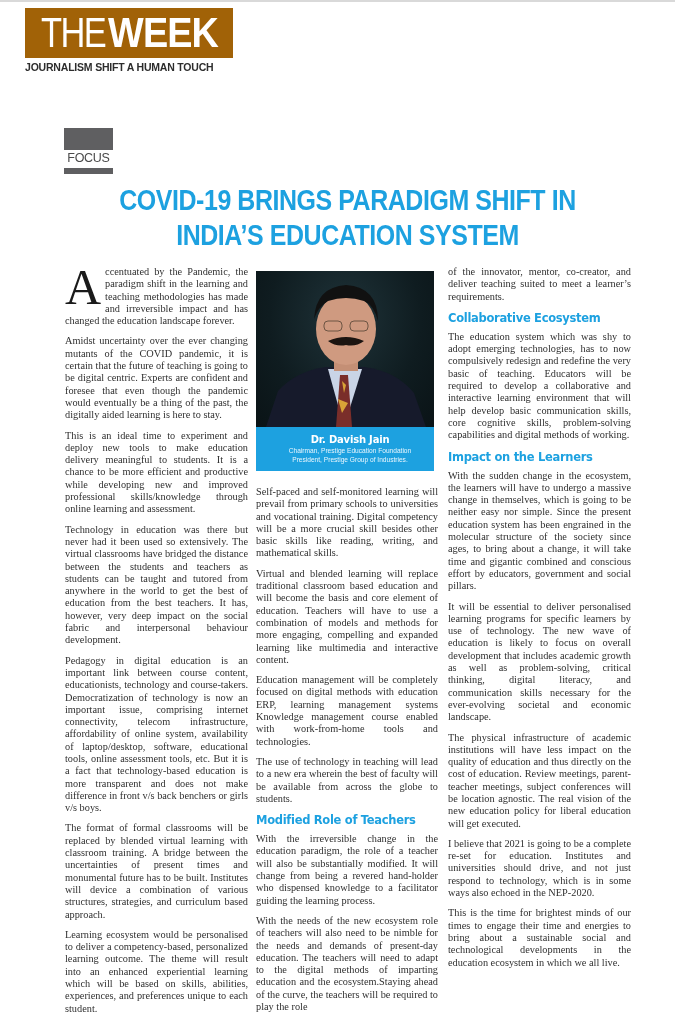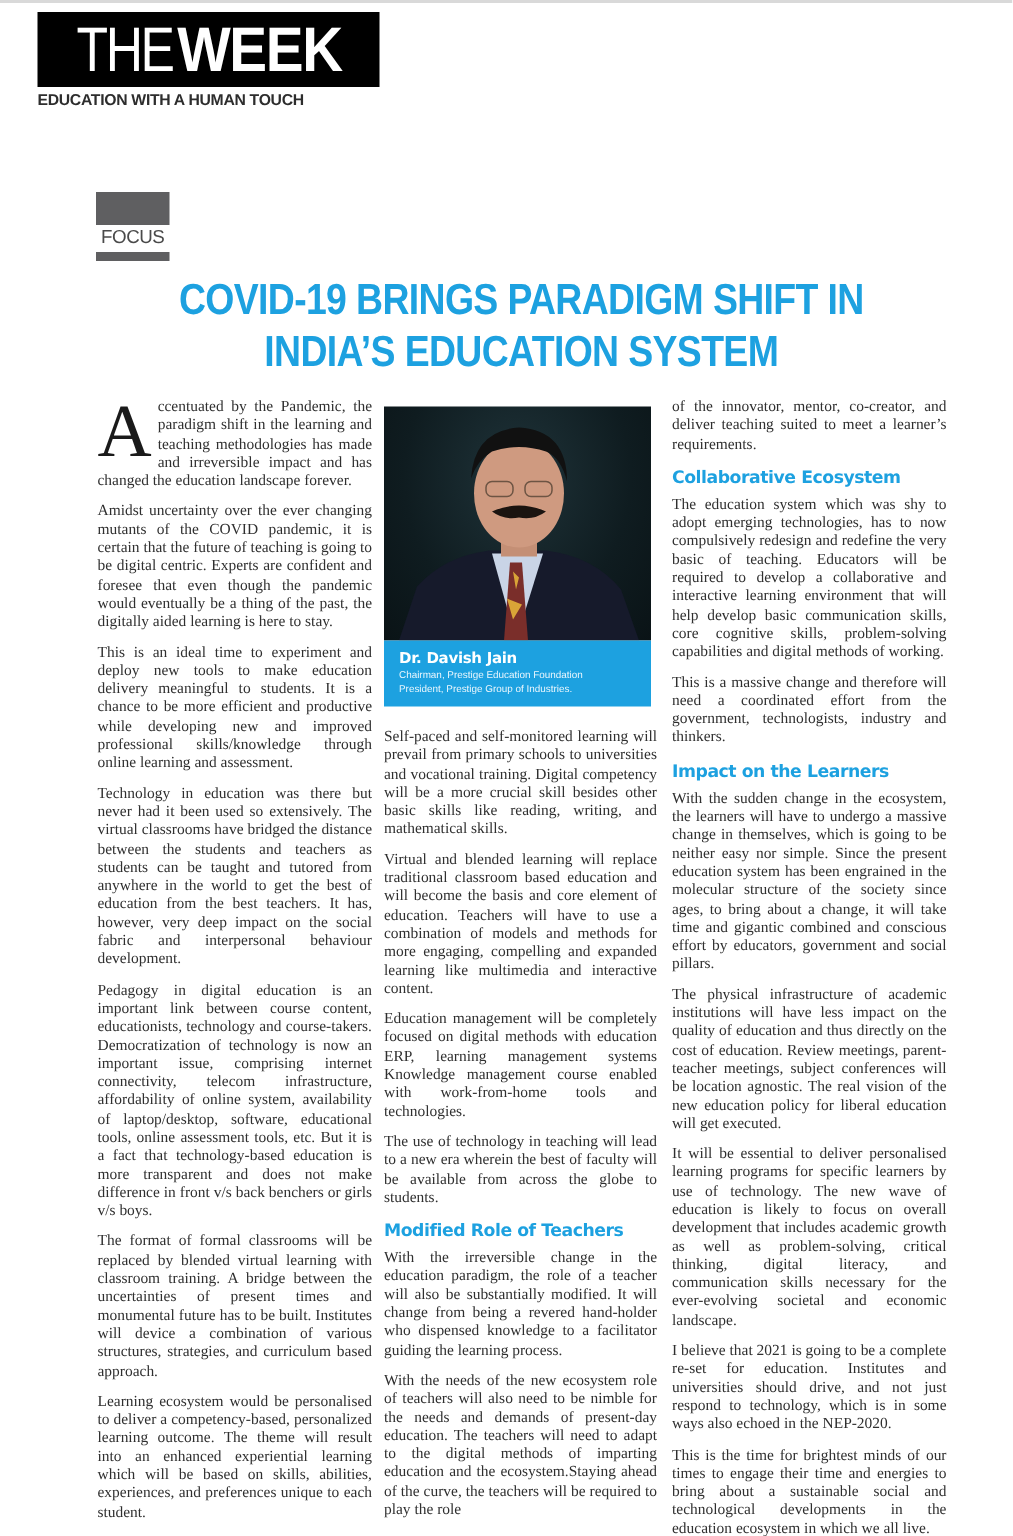--- a/index.html
+++ b/index.html
@@ -1,55 +1,55 @@
 <!DOCTYPE html>
 <html><head>
 <meta charset="utf-8">
 <style>
   * { box-sizing: border-box; margin: 0; padding: 0; }
   html, body { width: 675px; height: 1024px; background: #ffffff; overflow: hidden; }
   body { position: relative; font-family: "Liberation Serif", serif; color: #2a2a2a; }
   .topline { position: absolute; left: 0; top: 0; width: 675px; height: 2px; background: #d9d9d9; }
 
-  .logo { position: absolute; left: 25px; top: 8px; width: 228px; height: 50px; background: #000000; display: flex; align-items: center; justify-content: center; }
+  .logo { position: absolute; left: 25px; top: 8px; width: 208px; height: 50px; background: #a16207; display: flex; align-items: center; justify-content: center; }
   .logo .the { font-family: "Liberation Sans", sans-serif; color: #fff; font-size: 42px; font-weight: normal; letter-spacing: -2px; transform: scaleX(0.82); transform-origin: center; display: inline-block; line-height: 1; }
   .logo .week { font-family: "Liberation Sans", sans-serif; color: #fff; font-size: 42px; font-weight: bold; letter-spacing: -1px; line-height: 1; transform: scaleX(0.9); display: inline-block; margin-left: -10px; }
   .tagline { position: absolute; left: 25px; top: 61px; font-family: "Liberation Sans", sans-serif; font-weight: bold; font-size: 10.5px; color: #2d2d2d; letter-spacing: -0.2px; white-space: nowrap; }
 
   .focus { position: absolute; left: 64px; top: 128px; width: 49px; height: 58px; }
   .focus .bar { position: absolute; left: 0; top: 0; width: 49px; height: 22px; background: #5f5f61; }
   .focus .txt { position: absolute; left: 0; top: 23px; width: 49px; text-align: center; font-family: "Liberation Sans", sans-serif; font-size: 12.5px; color: #4a4a4a; letter-spacing: -0.3px; }
   .focus .bar2 { position: absolute; left: 0; top: 40px; width: 49px; height: 6px; background: #5f5f61; }
 
   .headline { position: absolute; left: 60px; top: 183px; width: 575px; text-align: center; font-family: "Liberation Sans", sans-serif; font-weight: bold; color: #1da1e0; font-size: 29px; line-height: 35px; letter-spacing: -0.5px; transform: scaleX(0.86); transform-origin: center top; }
 
   .col { position: absolute; top: 266px; width: 183px; font-size: 10.3px; line-height: 12.3px; text-align: justify; color: #2f2f2f; }
   .col p { margin-bottom: 8px; }
   .col1 { left: 65px; }
   .col2 { left: 256px; top: 486px; width: 182px; }
   .col3 { left: 448px; width: 183px; }
   .dropcap { float: left; font-size: 50px; line-height: 38px; margin: 2px 4px 0 0; color: #1a1a1a; font-family: "Liberation Serif", serif; }
   h3 { font-family: "DejaVu Sans", sans-serif; font-weight: bold; color: #1da1e0; font-size: 11.5px; line-height: 15px; margin: 4px 0 5px 0; text-align: left; letter-spacing: -0.3px; }
 
-  .photo { position: absolute; left: 256px; top: 271px; width: 178px; height: 172px; }
+  .photo { position: absolute; left: 256px; top: 271px; width: 178px; height: 172px; text-align: center; }
   .photo .img { position: absolute; left: 0; top: 0; width: 178px; height: 156px; background: radial-gradient(ellipse at 50% 30%, #1f3339 0%, #0f1c20 60%, #0a1316 100%); overflow: hidden; }
   .photo .cap { position: absolute; left: 0; top: 156px; width: 178px; height: 44px; background: #1da1e0; padding: 6px 0 0 10px; }
   .photo .cap .name { font-family: "DejaVu Sans", sans-serif; font-weight: bold; color: #fff; font-size: 10px; line-height: 13px; letter-spacing: -0.2px; }
   .photo .cap .role { font-family: "Liberation Sans", sans-serif; color: #e9f6fd; font-size: 6.6px; line-height: 9px; }
 </style>
 </head>
 <body>
 
 <div class="topline"></div>
 
 <div class="logo">
   <span class="the">THE</span>
     <span class="week">WEEK</span>
 </div>
-<div class="tagline">EDUCATION WITH A HUMAN TOUCH</div>
+<div class="tagline">JOURNALISM SHIFT A HUMAN TOUCH</div>
 
 <div class="focus">
   <div class="bar"></div>
   <div class="txt">FOCUS</div>
   <div class="bar2"></div>
 </div>
 
 <div class="headline">
   <div>COVID-19 BRINGS PARADIGM SHIFT IN</div>
   <div>INDIA’S EDUCATION SYSTEM</div>
@@ -94,20 +94,19 @@
   <p>The use of technology in teaching will lead to a new era wherein the best of faculty will be available from across the globe to students.</p>
   <h3>Modified Role of Teachers</h3>
   <p>With the irreversible change in the education paradigm, the role of a teacher will also be substantially modified. It will change from being a revered hand-holder who dispensed knowledge to a facilitator guiding the learning process.</p>
   <p>With the needs of the new ecosystem role of teachers will also need to be nimble for the needs and demands of present-day education. The teachers will need to adapt to the digital methods of imparting education and the ecosystem.Staying ahead of the curve, the teachers will be required to play the role</p>
 </div>
 
 <div class="col col3">
   <p>of the innovator, mentor, co-creator, and deliver teaching suited to meet a learner’s requirements.</p>
   <h3>Collaborative Ecosystem</h3>
   <p>The education system which was shy to adopt emerging technologies, has to now compulsively redesign and redefine the very basic of teaching. Educators will be required to develop a collaborative and interactive learning environment that will help develop basic communication skills, core cognitive skills, problem-solving capabilities and digital methods of working.</p>
-  <p>This is a massive change and therefore will need a coordinated effort from the government, technologists, industry and thinkers.</p>
   <h3>Impact on the Learners</h3>
   <p>With the sudden change in the ecosystem, the learners will have to undergo a massive change in themselves, which is going to be neither easy nor simple. Since the present education system has been engrained in the molecular structure of the society since ages, to bring about a change, it will take time and gigantic combined and conscious effort by educators, government and social pillars.</p>
+  <p>It will be essential to deliver personalised learning programs for specific learners by use of technology. The new wave of education is likely to focus on overall development that includes academic growth as well as problem-solving, critical thinking, digital literacy, and communication skills necessary for the ever-evolving societal and economic landscape.</p>
   <p>The physical infrastructure of academic institutions will have less impact on the quality of education and thus directly on the cost of education. Review meetings, parent-teacher meetings, subject conferences will be location agnostic. The real vision of the new education policy for liberal education will get executed.</p>
-  <p>It will be essential to deliver personalised learning programs for specific learners by use of technology. The new wave of education is likely to focus on overall development that includes academic growth as well as problem-solving, critical thinking, digital literacy, and communication skills necessary for the ever-evolving societal and economic landscape.</p>
   <p>I believe that 2021 is going to be a complete re-set for education. Institutes and universities should drive, and not just respond to technology, which is in some ways also echoed in the NEP-2020.</p>
   <p>This is the time for brightest minds of our times to engage their time and energies to bring about a sustainable social and technological developments in the education ecosystem in which we all live.</p>
 </div>
 
 </body></html>

